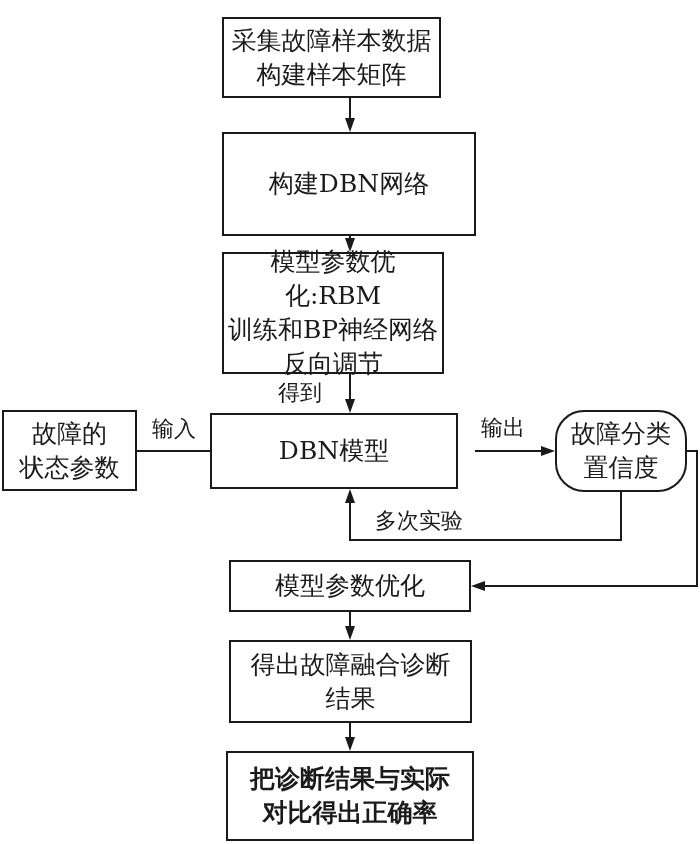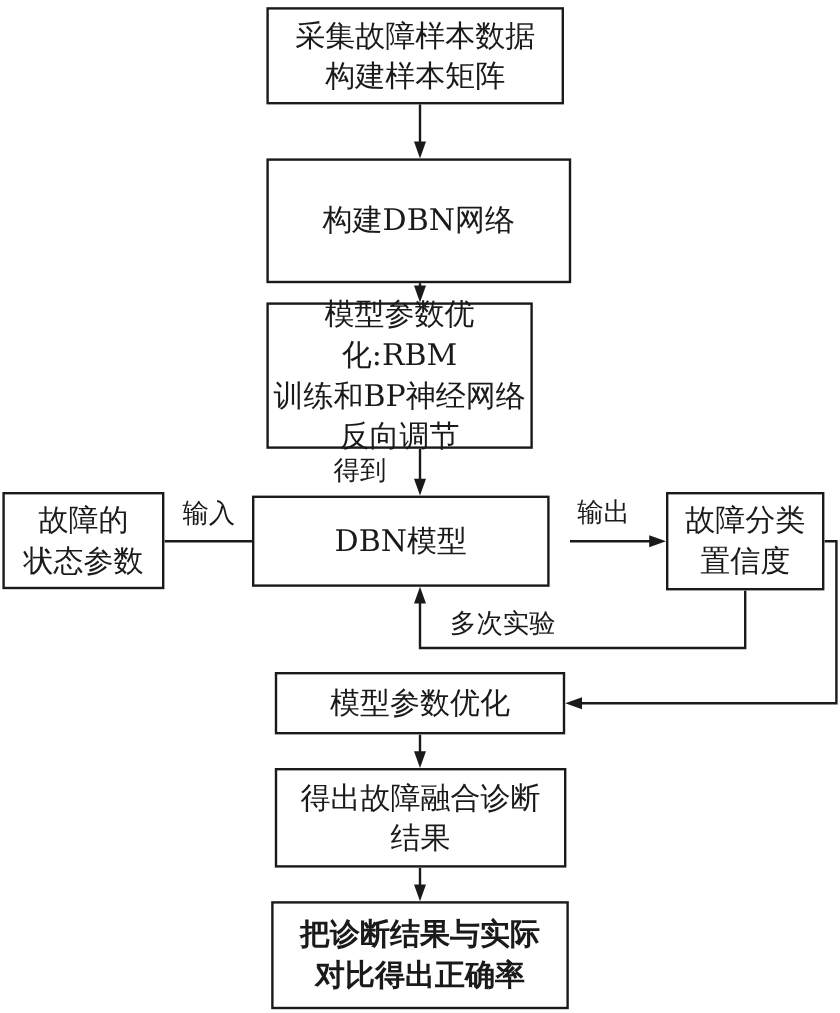--- a/index.html
+++ b/index.html
@@ -7,26 +7,26 @@
            font-family: "DejaVu Serif", "Liberation Serif", serif; color: #1a1a1a; }
     .box { position: absolute; box-sizing: border-box; border: 2px solid #1a1a1a;
            background: #ffffff; display: flex; align-items: center; justify-content: center;
            text-align: center; }
     .box-text { font-size: 25px; line-height: 34px; white-space: pre-line; letter-spacing: 0px; }
     .label { position: absolute; font-size: 22px; line-height: 26px; white-space: nowrap; }
     svg.connectors { position: absolute; left: 0; top: 0; width: 700px; height: 844px; }
     svg.connectors line, svg.connectors polyline { stroke: #1a1a1a; stroke-width: 2; fill: none; }
     svg.connectors polygon { fill: #1a1a1a; stroke: none; }
 
-    #b1 { left: 222px; top: 6px;   width: 248px; height: 81px; }
+    #b1 { left: 222px; top: 17px;   width: 219px; height: 81px; }
     #b2 { left: 222px; top: 132px; width: 254px; height: 104px; }
     #b3 { left: 222px; top: 252px; width: 222px; height: 122px; }
     #b4 { left: 210px; top: 413px; width: 248px; height: 76px; }
     #b5 { left: 2px;   top: 410px; width: 135px; height: 81px; }
-    #b6 { left: 555px; top: 410px; width: 132px; height: 82px; }
+    #b6 { left: 555px; top: 410px; width: 132px; height: 82px; border-radius: 29px; }
     #b7 { left: 229px; top: 560px; width: 242px; height: 52px; }
     #b8 { left: 229px; top: 640px; width: 243px; height: 83px; }
     #b9 { left: 226px; top: 751px; width: 248px; height: 90px; font-weight: bold; }
 
     #lbl-get    { left: 278px; top: 380px; }
     #lbl-input  { left: 152px; top: 416px; }
     #lbl-output { left: 481px; top: 415px; }
     #lbl-repeat { left: 375px; top: 508px; }
   </style>
 </head>

